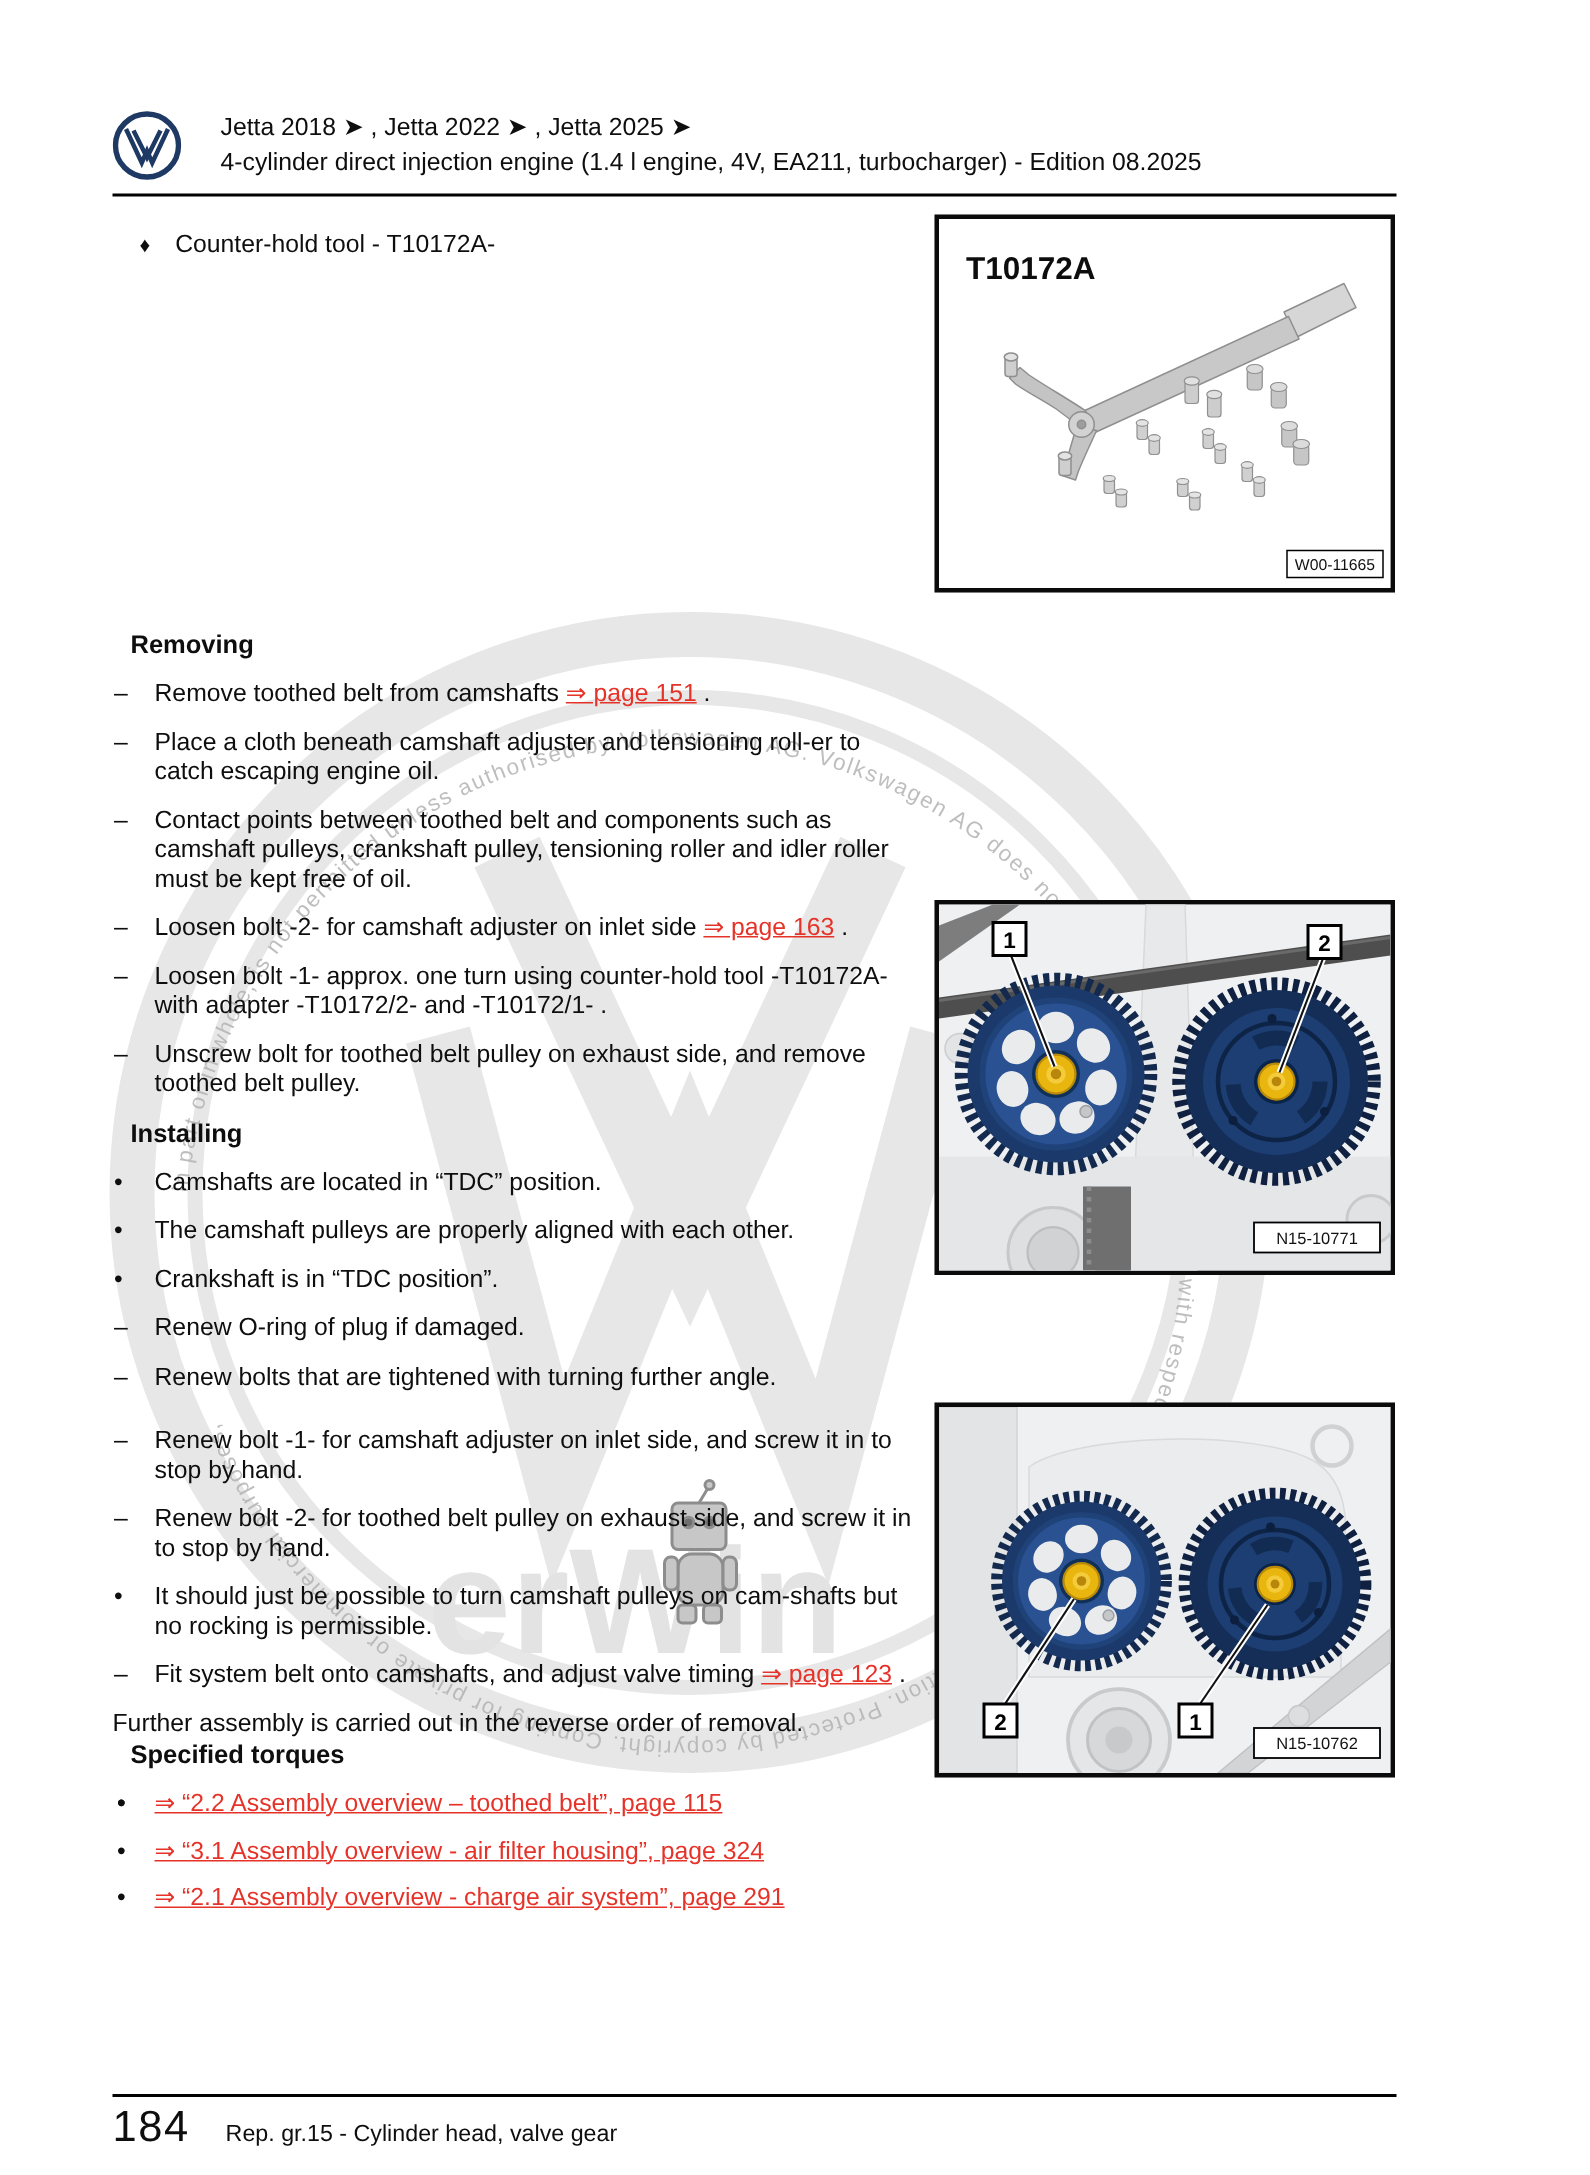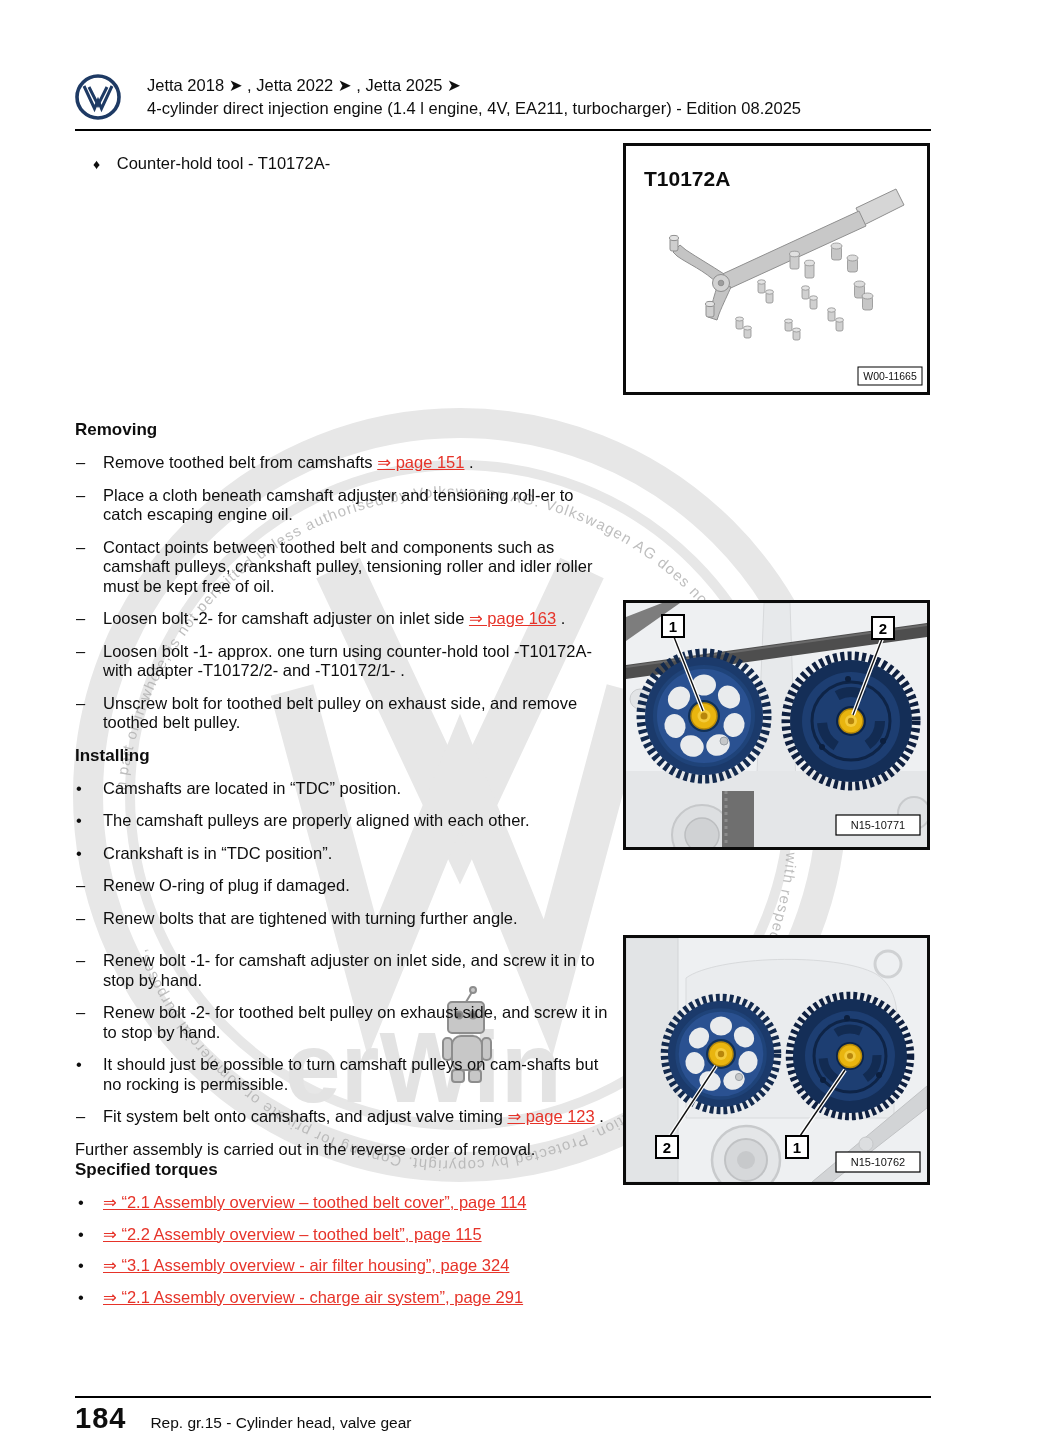--- a/index.html
+++ b/index.html
@@ -11,37 +11,37 @@
   .hdr-logo{width:46px;height:46px;margin-right:26px;flex:none;}
   .hdr-lines{font-size:16.5px;line-height:23px;padding-top:6px;}
   .rule{position:absolute;left:75px;width:856px;height:2px;background:#000;z-index:1;}
   .top-rule{top:129px;}
   .bot-rule{top:1396px;}
   
   .intro{position:absolute;left:93px;top:144px;width:520px;font-size:16.5px;z-index:1;margin-top:10px;}
   .intro .dm{margin-right:12px;font-size:14px;}
   
   .leftcol{position:absolute;left:75px;top:420px;width:540px;z-index:1;}
-  .sec-h{font-size:17px;font-weight:bold;margin:0 0 13px 0;line-height:20px;}
+  .sec-h{font-size:17px;font-weight:bold;margin:0 0 13px 12px;line-height:20px;}
   .item{position:relative;padding-left:28px;margin:0 0 13px 0;font-size:16.5px;line-height:19.5px;}
   .item .mk{position:absolute;left:1px;top:0;}
   .gap-top{margin-top:23px;}
   .plain{font-size:16.5px;line-height:19.5px;margin:2px 0 1px 0;}
   a.rlink{color:#e63329;text-decoration:underline;cursor:pointer;text-align:center;}
   .titem{position:relative;padding-left:28px;margin:0 0 12px 0;font-size:16.5px;line-height:19.5px;}
   .titem .mk{position:absolute;left:3px;top:0;}
   
   .fig{position:absolute;left:623px;width:307px;background:#e5e5e5;border:3px solid #0b0b0b;box-sizing:border-box;z-index:2;}
   .fig svg{display:block;width:100%;height:auto;}
   #fig-tool{top:143px;height:252px;}
   #fig-top{top:600px;height:250px;}
   #fig-bottom{top:935px;height:250px;}
   
   .footer{position:absolute;left:75px;top:1402px;display:flex;align-items:baseline;z-index:1;}
-  .pageno{font-size:29px;font-weight:bold;letter-spacing:1px;}
+  .pageno{font-size:29px;font-weight:normal;letter-spacing:1px;}
   .foot-txt{font-size:15.5px;margin-left:24px;}
 </style>
 </head>
 <body>
 
 <svg id="watermark" class="layer" viewBox="0 0 1060 1450" xmlns="http://www.w3.org/2000/svg">
   <defs>
     <path id="wring" d="M 125,795 A 332,332 0 1 1 124.9,796" fill="none"></path>
   </defs>
 
@@ -156,21 +156,20 @@
     <span class="mk">–</span>
     <span>Fit system belt onto camshafts, and adjust valve timing </span><a class="rlink">⇒ page 123</a><span> .</span>
   </div>
 
   <p class="plain">Further assembly is carried out in the reverse order of removal.</p>
 
   <h3 class="sec-h">Specified torques</h3>
 
   <div class="titem">
     <span class="mk">•</span>
-    <a class="rlink">⇒ “2.1 Assembly overview – toothed belt cover”, page 114</a>
   </div>
   <div class="titem">
     <span class="mk">•</span>
     <a class="rlink">⇒ “2.2 Assembly overview – toothed belt”, page 115</a>
   </div>
   <div class="titem">
     <span class="mk">•</span>
     <a class="rlink">⇒ “3.1 Assembly overview - air filter housing”, page 324</a>
   </div>
   <div class="titem">

